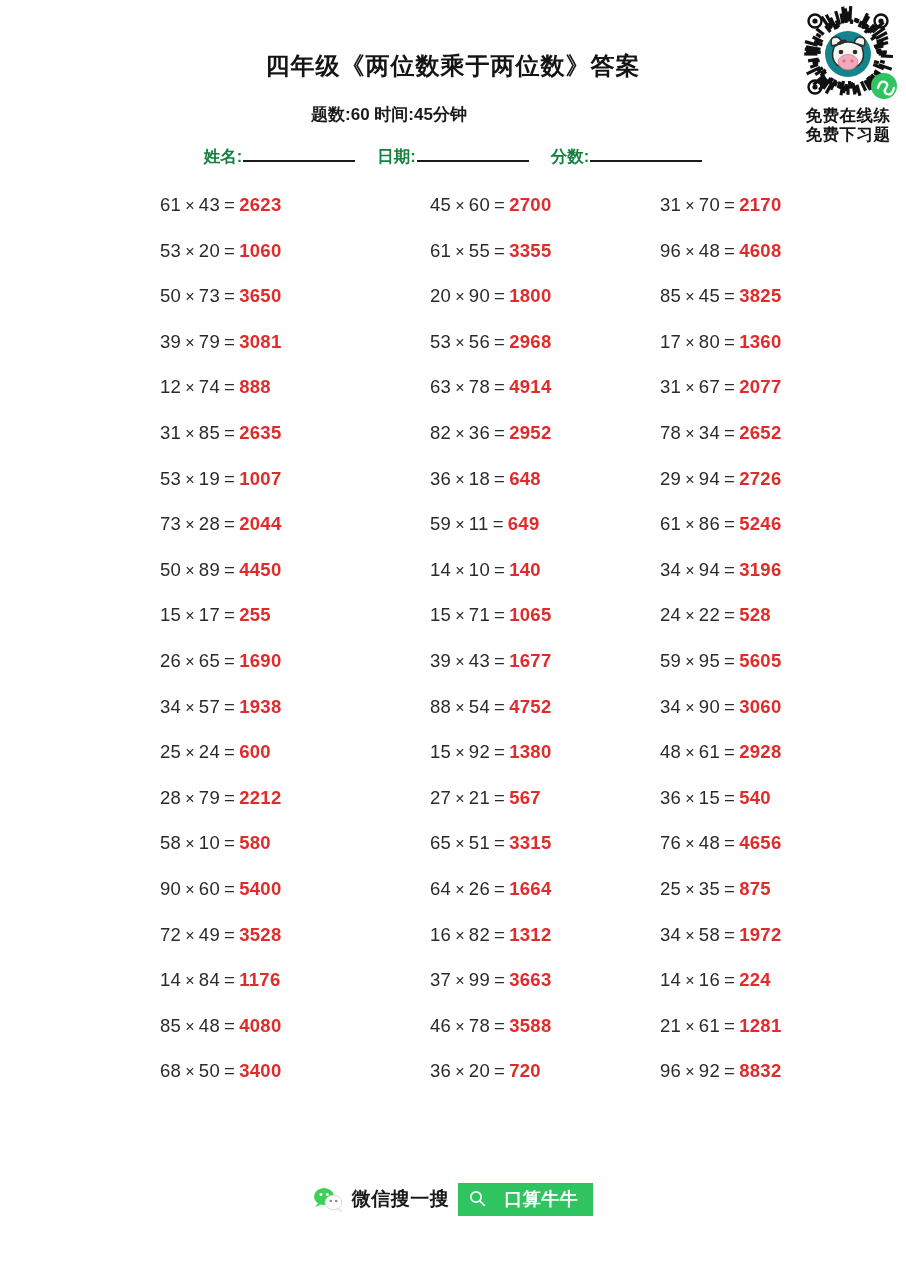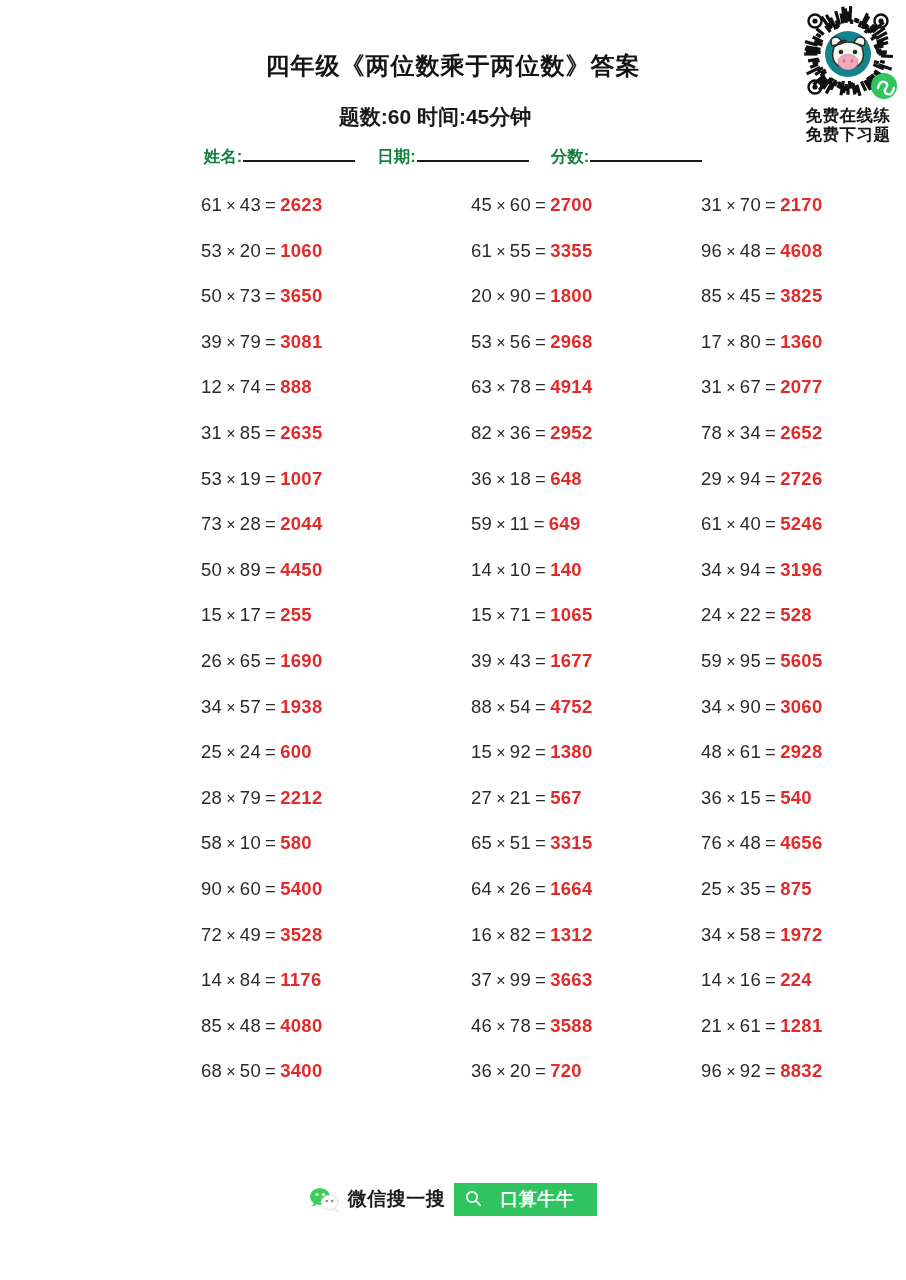--- a/index.html
+++ b/index.html
@@ -51,24 +51,23 @@
     font-weight: bold;
     letter-spacing: 1px;
     color: #141414;
   }
   #meta-line {
     position: absolute;
     top: 103px;
     left: 0;
     width: 778px;
     text-align: center;
-    font-size: 21px;
+    font-size: 17px;
     font-weight: bold;
     color: #1a1a1a;
-    padding-left: 46px;
   }
   #info-row {
     position: absolute;
     top: 145px;
     left: 0;
     width: 906px;
     display: flex;
     justify-content: center;
     align-items: baseline;
     font-size: 16.5px;
@@ -88,21 +87,20 @@
     height: 15px;
     margin-left: 1px;
   }
 
   
   #problems {
     position: absolute;
     top: 193px;
     left: 0;
     width: 780px;
-    padding-left: 41px;
   }
   .prob-row {
     position: relative;
     height: 45.6px;
   }
   .prob {
     position: absolute;
     top: 0;
     font-size: 18.5px;
     line-height: 24px;
@@ -141,21 +139,21 @@
     font-weight: bold;
     color: #1a1a1a;
     letter-spacing: 0.5px;
   }
   #search-badge {
     display: inline-flex;
     align-items: center;
     gap: 18px;
     background: #2fc45f;
     color: #ffffff;
-    padding: 4px 23px 5px 11px;
+    padding: 4px 15px 5px 11px;
     font-size: 18px;
     font-weight: bold;
     letter-spacing: 0.5px;
     justify-content: space-between;
   }
   #footer-line2 {
     margin-top: 7px;
     font-size: 19.5px;
     font-weight: bold;
     color: #1a1a1a;
@@ -343,21 +341,21 @@
       <div class="prob c2"><span class="operand">78</span><span class="op">×</span><span class="operand">34</span><span class="eq">=</span><span class="answer">2652</span></div>
     </div>
     <div class="prob-row">
       <div class="prob c0"><span class="operand">53</span><span class="op">×</span><span class="operand">19</span><span class="eq">=</span><span class="answer">1007</span></div>
       <div class="prob c1"><span class="operand">36</span><span class="op">×</span><span class="operand">18</span><span class="eq">=</span><span class="answer">648</span></div>
       <div class="prob c2"><span class="operand">29</span><span class="op">×</span><span class="operand">94</span><span class="eq">=</span><span class="answer">2726</span></div>
     </div>
     <div class="prob-row">
       <div class="prob c0"><span class="operand">73</span><span class="op">×</span><span class="operand">28</span><span class="eq">=</span><span class="answer">2044</span></div>
       <div class="prob c1"><span class="operand">59</span><span class="op">×</span><span class="operand">11</span><span class="eq">=</span><span class="answer">649</span></div>
-      <div class="prob c2"><span class="operand">61</span><span class="op">×</span><span class="operand">40</span><span class="eq">=</span><span class="answer">5246</span></div>
+      <div class="prob c2"><span class="operand">61</span><span class="op">×</span><span class="operand">86</span><span class="eq">=</span><span class="answer">5246</span></div>
     </div>
     <div class="prob-row">
       <div class="prob c0"><span class="operand">50</span><span class="op">×</span><span class="operand">89</span><span class="eq">=</span><span class="answer">4450</span></div>
       <div class="prob c1"><span class="operand">14</span><span class="op">×</span><span class="operand">10</span><span class="eq">=</span><span class="answer">140</span></div>
       <div class="prob c2"><span class="operand">34</span><span class="op">×</span><span class="operand">94</span><span class="eq">=</span><span class="answer">3196</span></div>
     </div>
     <div class="prob-row">
       <div class="prob c0"><span class="operand">15</span><span class="op">×</span><span class="operand">17</span><span class="eq">=</span><span class="answer">255</span></div>
       <div class="prob c1"><span class="operand">15</span><span class="op">×</span><span class="operand">71</span><span class="eq">=</span><span class="answer">1065</span></div>
       <div class="prob c2"><span class="operand">24</span><span class="op">×</span><span class="operand">22</span><span class="eq">=</span><span class="answer">528</span></div>

